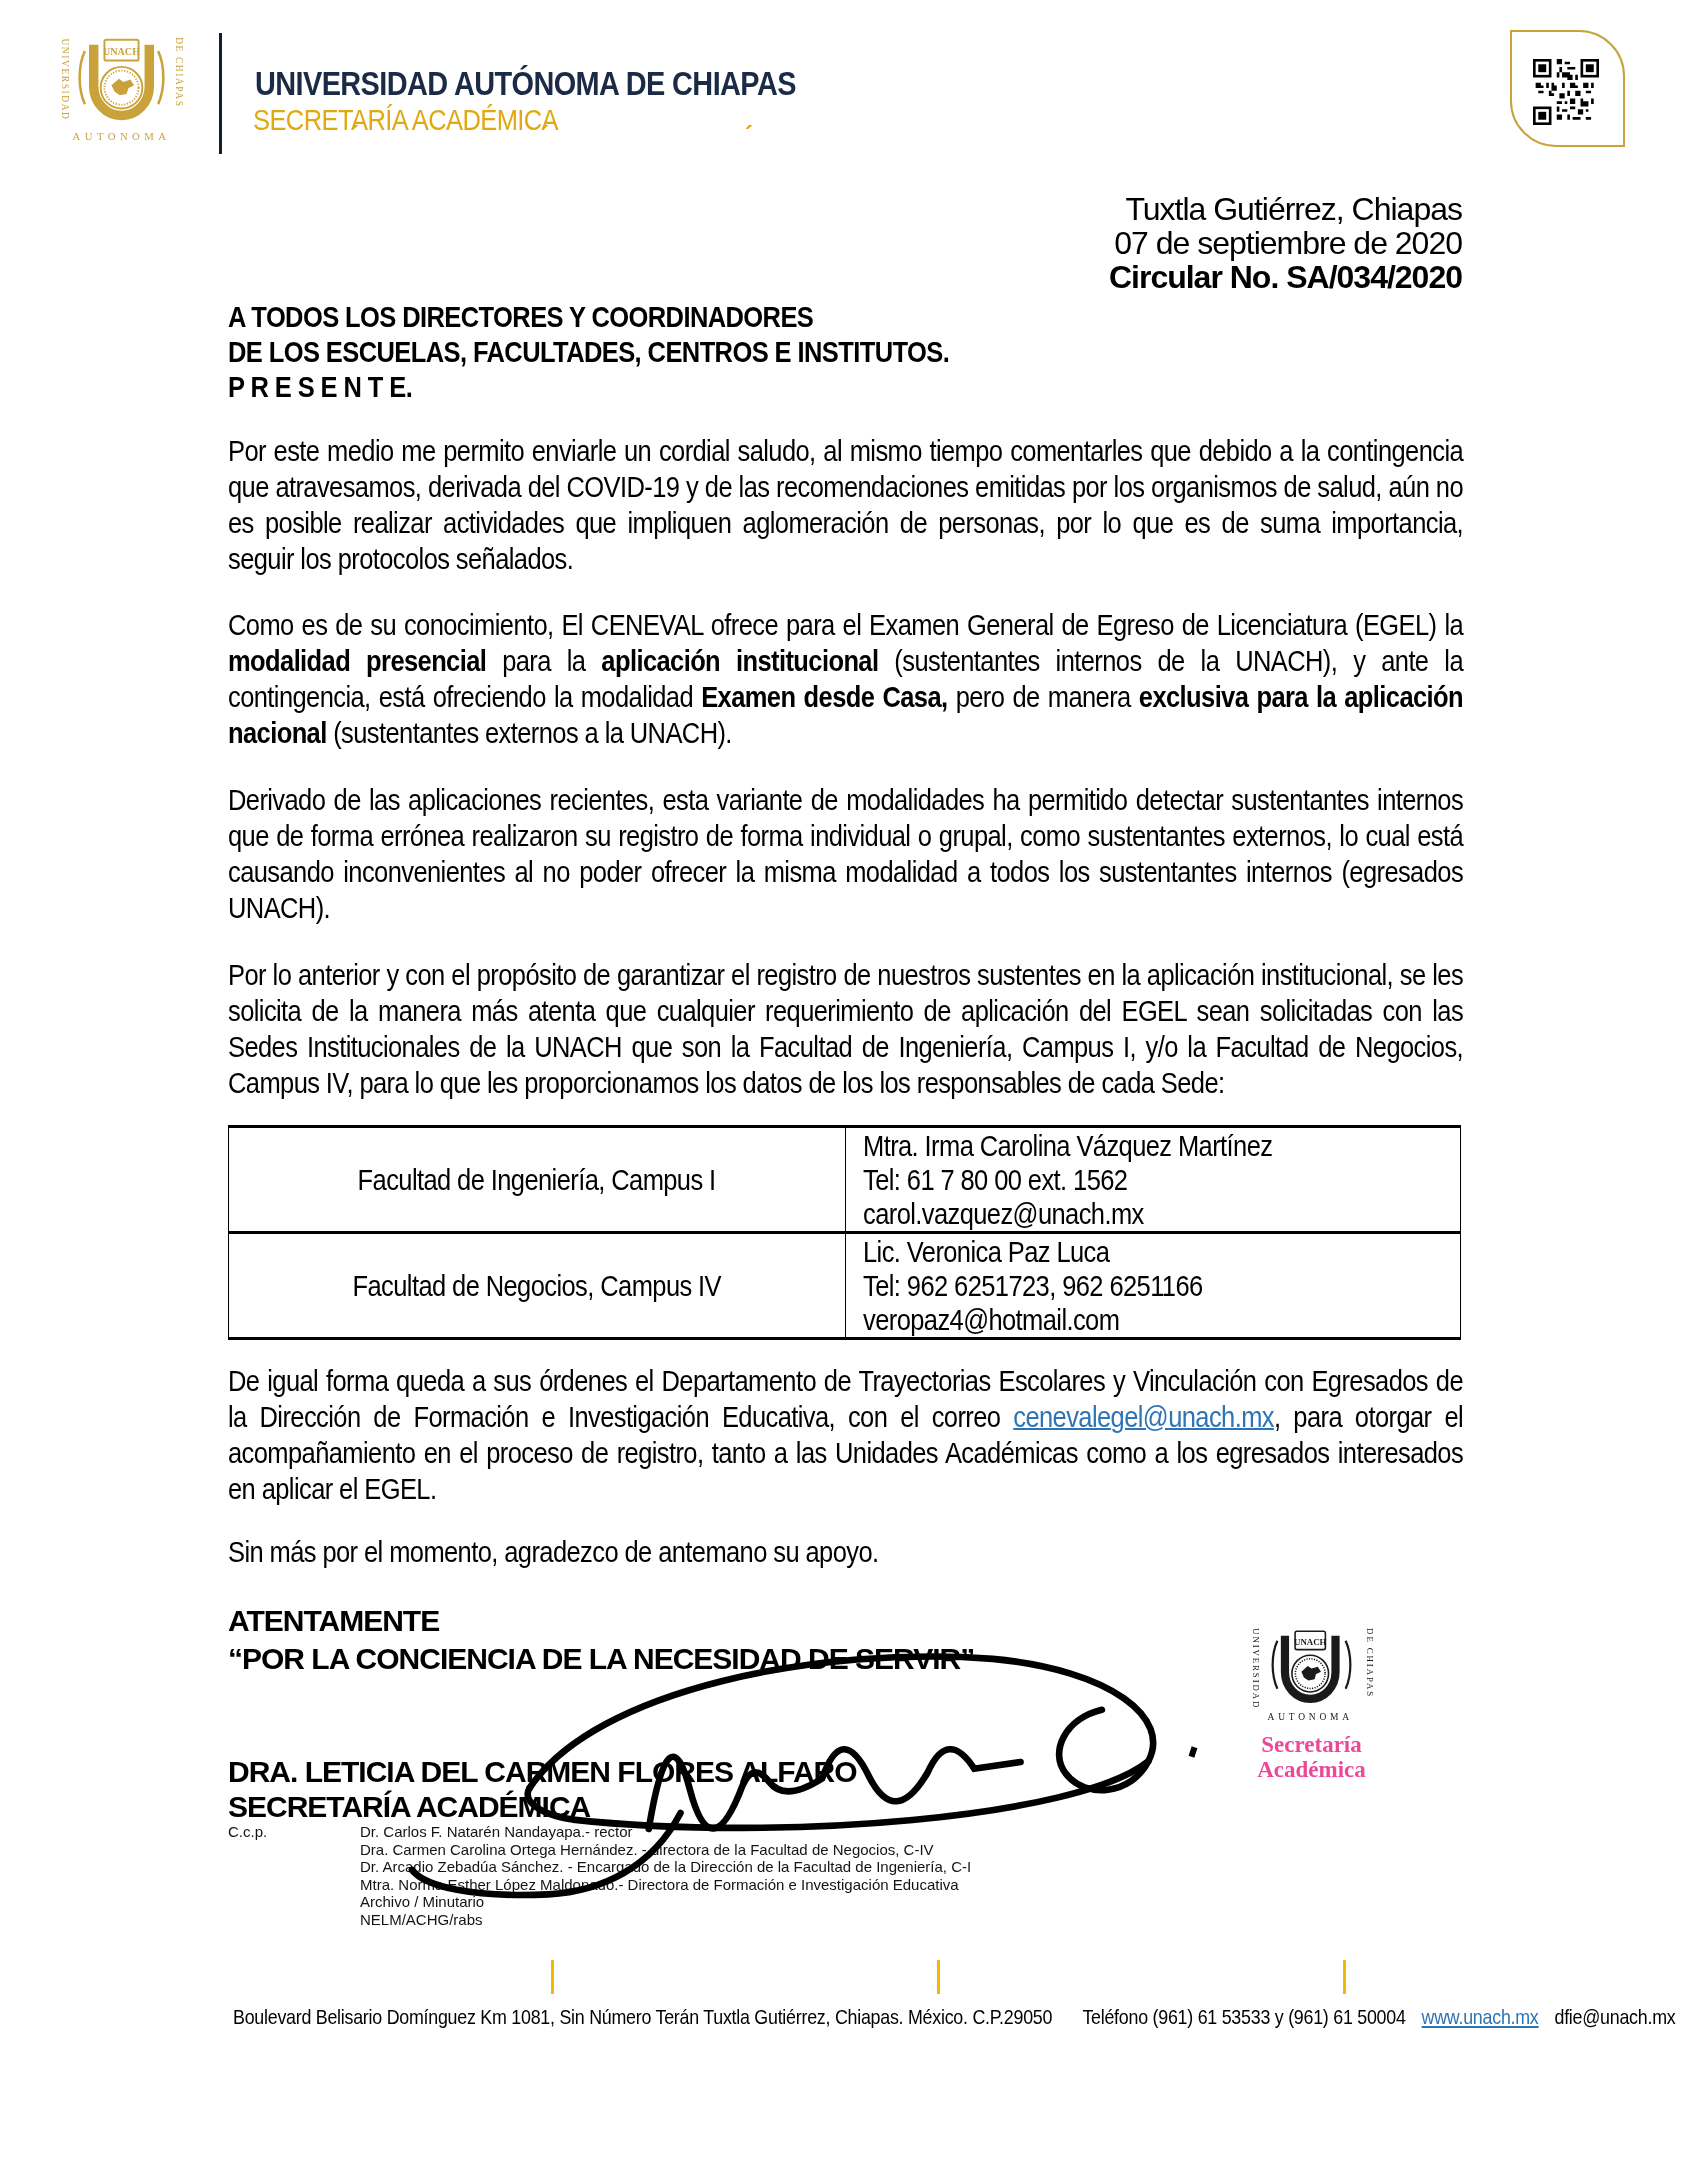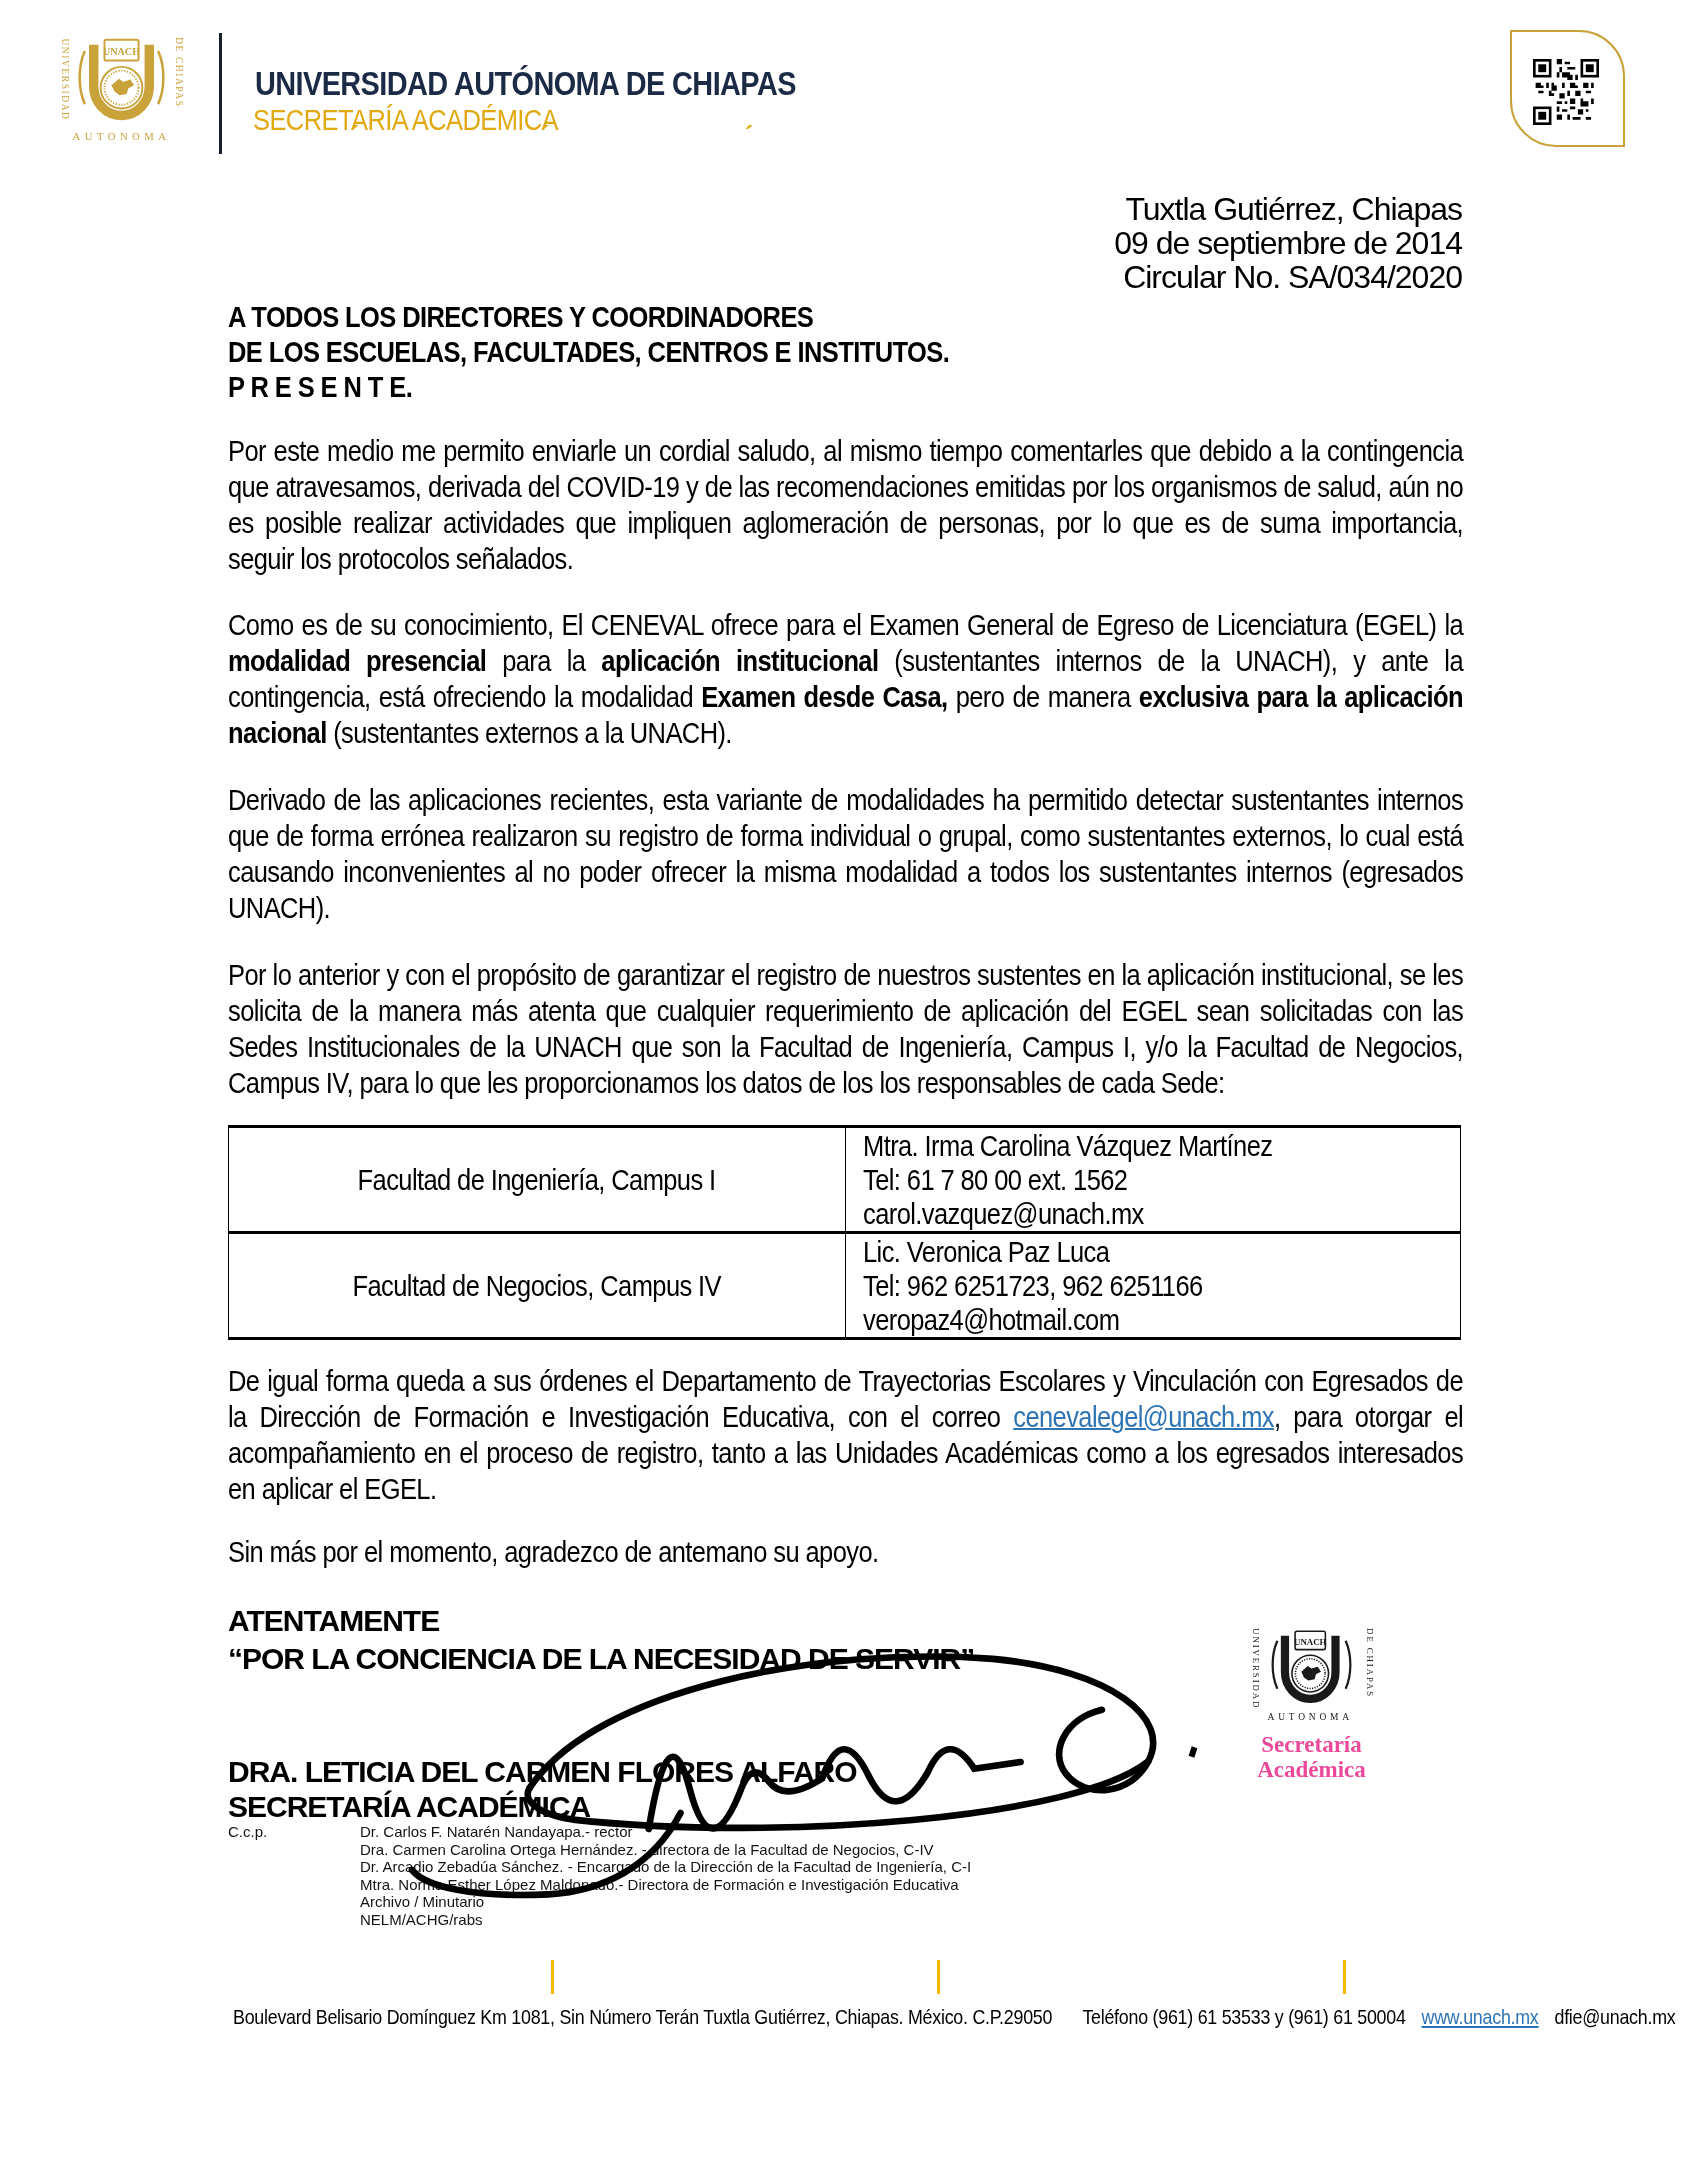--- a/index.html
+++ b/index.html
@@ -17,21 +17,21 @@
     transform:scaleX(.85);transform-origin:0 0;}
   .ghost-accent{position:absolute;top:121px;font-size:24px;color:#e0a90f;font-weight:700;}
 
   .qr-frame{position:absolute;left:1510px;top:30px;width:115px;height:117px;
     border:2px solid #c9a23a;border-radius:0 46px 0 46px;box-sizing:border-box;}
   .qr-frame svg{position:absolute;left:18.5px;top:26.5px;width:70px;height:66px;}
 
   
   .date-block{position:absolute;right:225px;top:192px;width:728px;text-align:right;
     font-size:32px;line-height:34px;letter-spacing:-1px;}
-  .date-block .circ{font-weight:400;}
+  .date-block .circ{font-weight:700;}
 
   
   .addressee{position:absolute;left:228px;top:299px;width:1453px;font-weight:700;
     font-size:30px;line-height:35px;letter-spacing:-0.7px;transform:scaleX(.85);transform-origin:0 0;}
 
   
   .para{position:absolute;left:228px;width:1453px;font-size:30px;line-height:36px;
     letter-spacing:-0.7px;text-align:justify;transform:scaleX(.85);transform-origin:0 0;}
   .p1{top:433px;} .p2{top:607px;} .p3{top:782px;} .p4{top:957px;}
   .p5{top:1363px;} .pclosing{top:1534px;text-align:left;}
@@ -118,21 +118,21 @@
         <rect x="0" y="18" width="7" height="7"></rect>
           <rect x="1" y="19" width="5" height="5" fill="#fff"></rect>
           <rect x="2" y="20" width="3" height="3"></rect>
         <path d="M9,0h2v2h-2z M12,1h2v1h-2z M10,3h1v2h-1z M13,3h3v1h-3z M9,5h1v2h-1z M11,5h3v1h1v2h-2v-1h-2z M16,6h1v2h-1z M1,9h2v1h1v1h-3z M5,9h1v2h-1z M7,9h1v1h1v2h-2z M11,9h1v2h-1z M14,9h2v1h1v1h-3z M19,9h2v2h-2z M22,9h1v2h-1z M2,12h2v1h-2z M6,12h1v1h1v1h-2z M10,13h2v2h-2z M13,12h1v2h-1z M16,12h2v2h-2z M20,12h2v1h-2z M9,16h2v1h-2z M12,16h1v1h-1z M14,15h2v2h-2z M18,15h1v1h2v2h-3z M22,15h1v2h-1z M9,18h1v2h-1z M11,19h2v1h-2z M14,18h2v1h-2z M17,19h2v2h-2z M20,19h1v1h-1z M9,21h2v2h-2z M13,21h1v2h-1z M15,22h3v1h-3z M20,22h2v1h-2z"></path>
       </g>
     </svg>
   </div>
 
   <div class="date-block">
     <div>Tuxtla Gutiérrez, Chiapas</div>
-    <div>09 de septiembre de 2014</div>
+    <div>07 de septiembre de 2020</div>
     <div class="circ">Circular No. SA/034/2020</div>
   </div>
 
   <div class="addressee">
     <div>A TODOS LOS DIRECTORES Y COORDINADORES</div>
     <div>DE LOS ESCUELAS, FACULTADES, CENTROS E INSTITUTOS.</div>
     <div>P R E S E N T E.</div>
   </div>
 
   <div class="para p1">Por este medio me permito enviarle un cordial saludo, al mismo tiempo comentarles que debido a la contingencia que atravesamos, derivada del COVID-19 y de las recomendaciones emitidas por los organismos de salud, aún no es posible realizar actividades que impliquen aglomeración de personas, por lo que es de suma importancia, seguir los protocolos señalados.</div>

